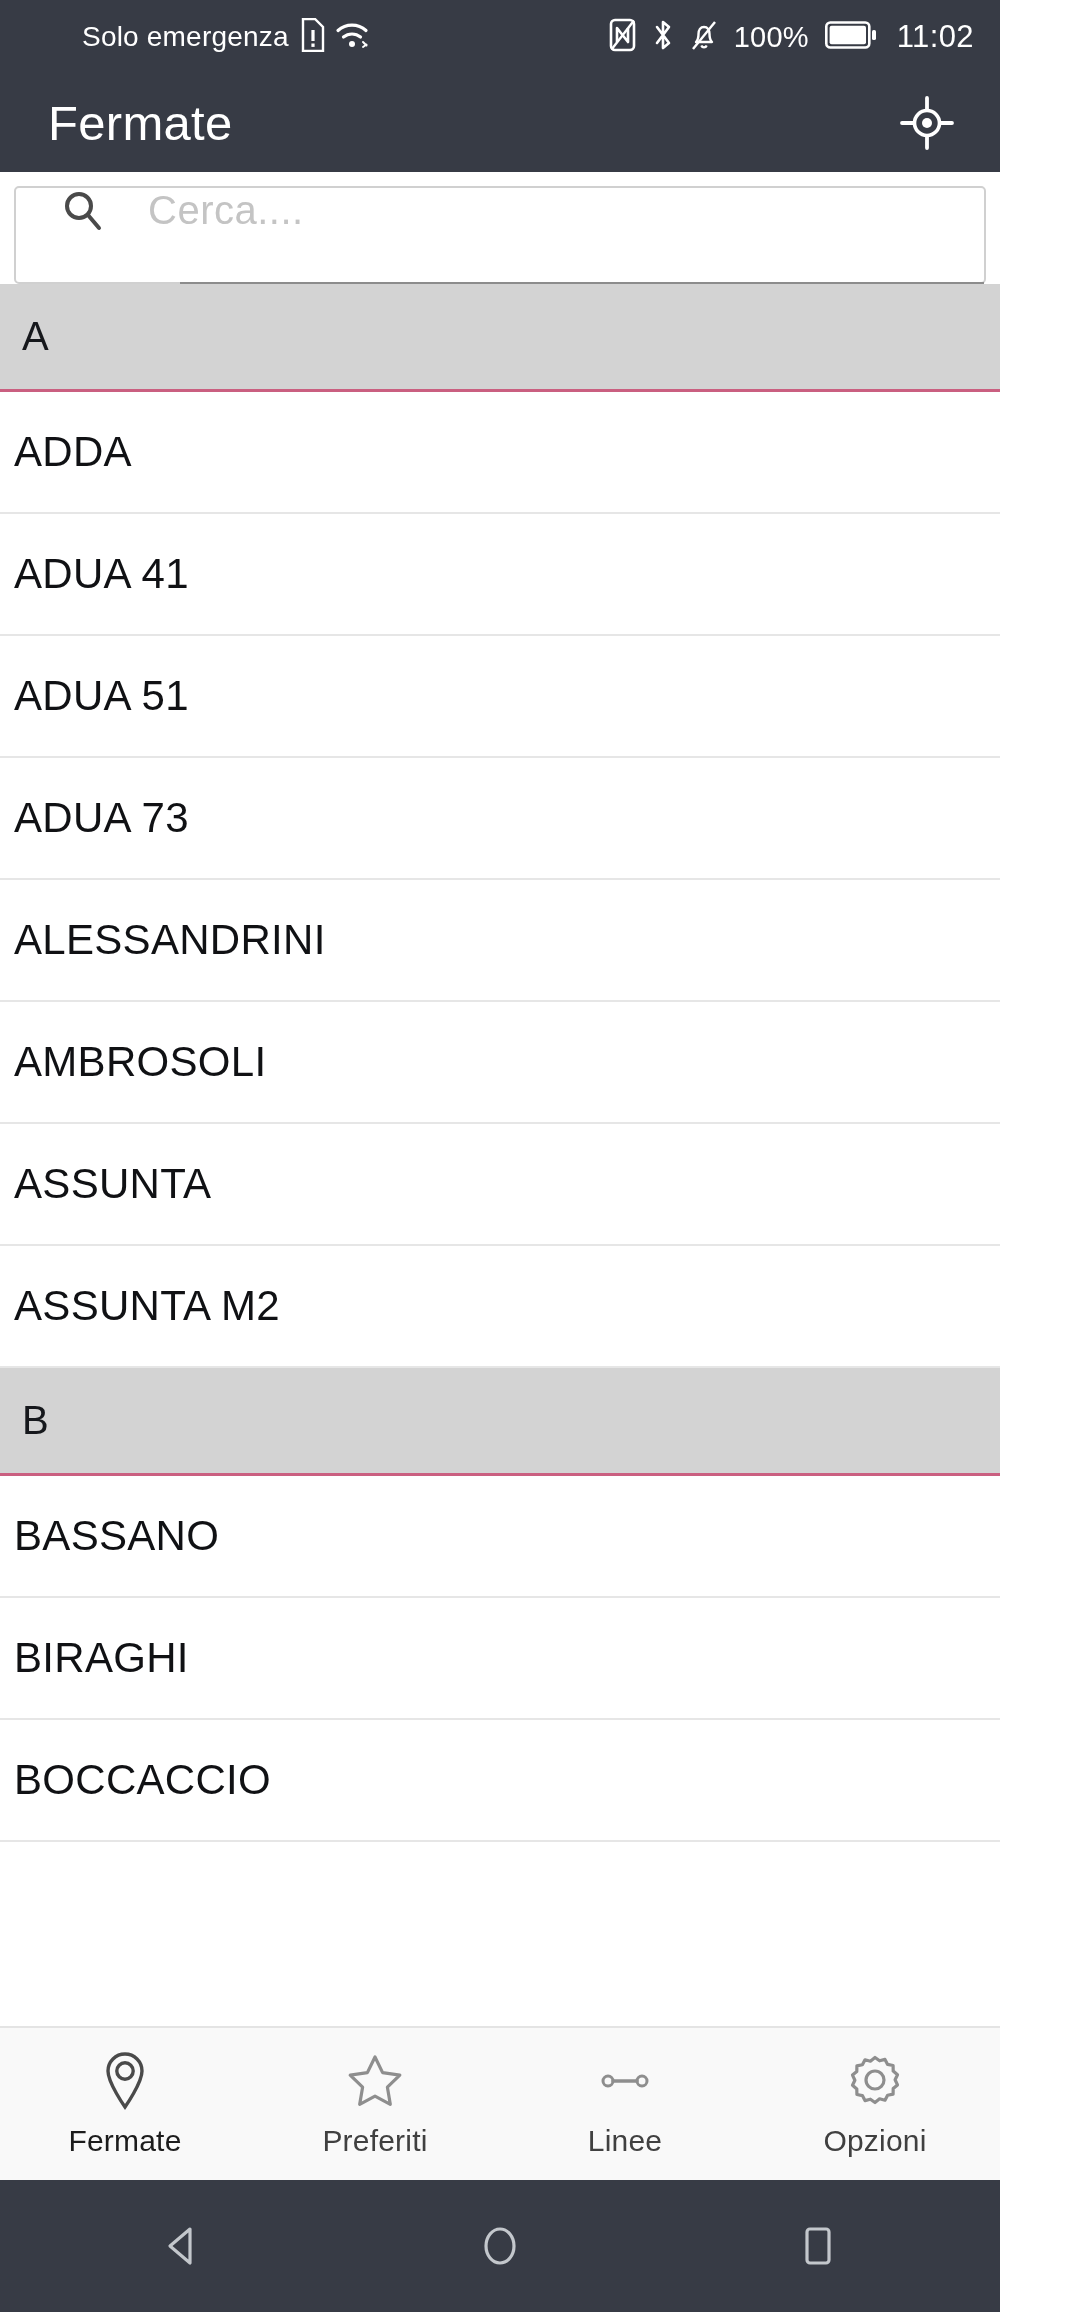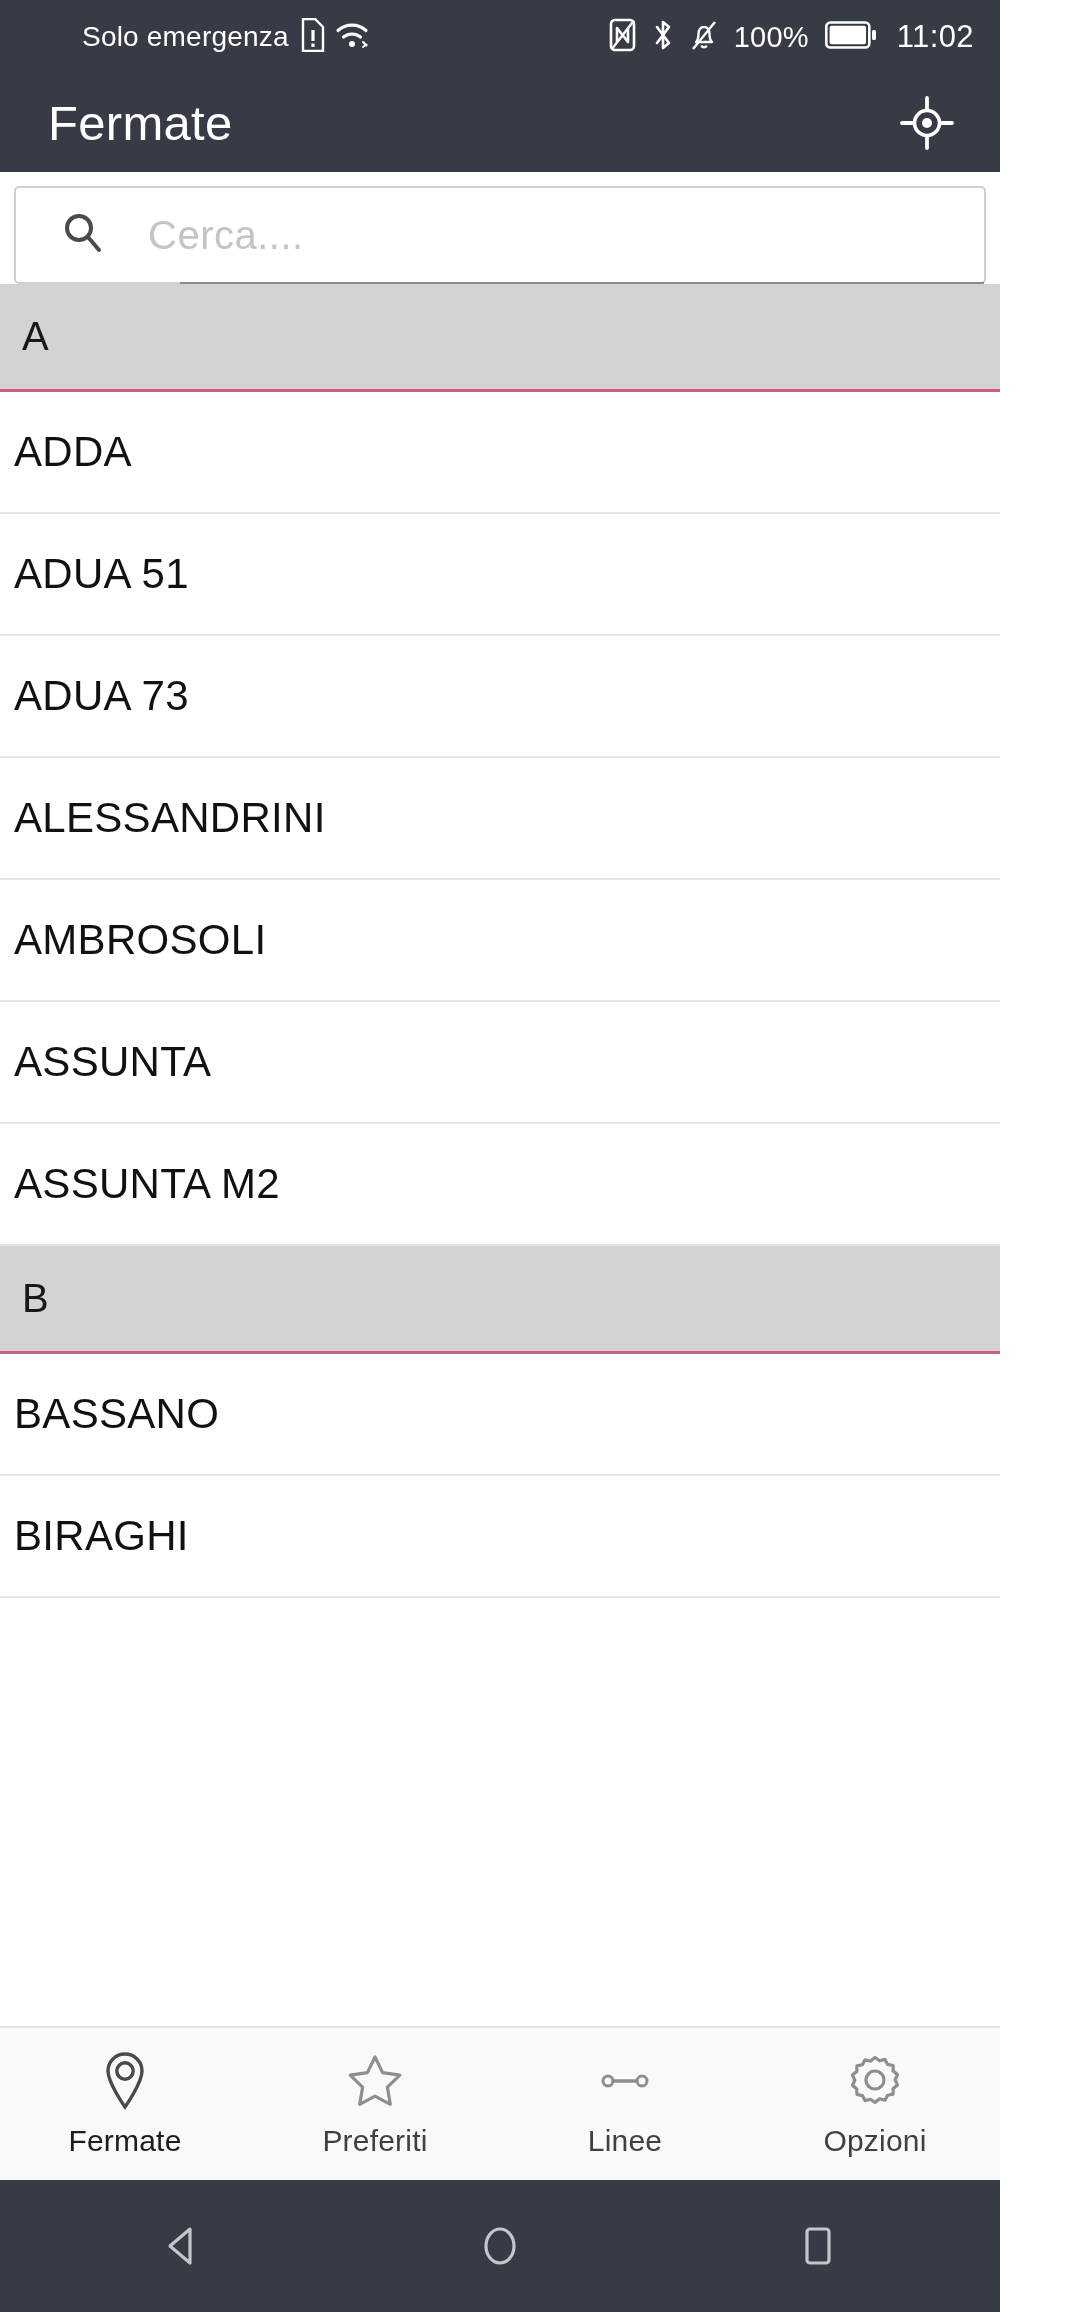--- a/index.html
+++ b/index.html
@@ -88,21 +88,21 @@
     box-sizing: border-box;
     background: #ffffff;
     flex: none;
   }
   .search-box {
     height: 98px;
     border: 2px solid #d0d0d0;
     border-radius: 5px;
     background: #ffffff;
     display: flex;
-    align-items: center;
+    align-items: flex-start;
     padding: 0 22px 0 44px;
     box-sizing: border-box;
     position: relative;
   }
   .search-box::after {
     content: "";
     position: absolute;
     left: 164px;
     right: 0;
     bottom: -3px;
@@ -275,20 +275,23 @@
 
   <div class="list">
 
     <div class="section-header">
       <span class="letter">A</span>
     </div>
     <div class="row">
       <span class="row-label">ADDA</span>
     </div>
     <div class="row">
+      <span class="row-label">ADUA 41</span>
+    </div>
+    <div class="row">
       <span class="row-label">ADUA 51</span>
     </div>
     <div class="row">
       <span class="row-label">ADUA 73</span>
     </div>
     <div class="row">
       <span class="row-label">ALESSANDRINI</span>
     </div>
     <div class="row">
       <span class="row-label">AMBROSOLI</span>
@@ -301,20 +304,23 @@
     </div>
 
     <div class="section-header">
       <span class="letter">B</span>
     </div>
     <div class="row">
       <span class="row-label">BASSANO</span>
     </div>
     <div class="row">
       <span class="row-label">BIRAGHI</span>
+    </div>
+    <div class="row">
+      <span class="row-label">BOCCACCIO</span>
     </div>
 
   </div>
 
   <div class="bottomnav">
 
     <div class="navitem active">
       <span class="ic">
         <svg width="58" height="62" viewBox="0 0 58 62">
           <path d="M29 4c-9.4 0-17 7.6-17 17 0 12 17 36 17 36s17-24 17-36c0-9.4-7.6-17-17-17z" fill="none" stroke="#4a4a4a" stroke-width="3.4"></path>

